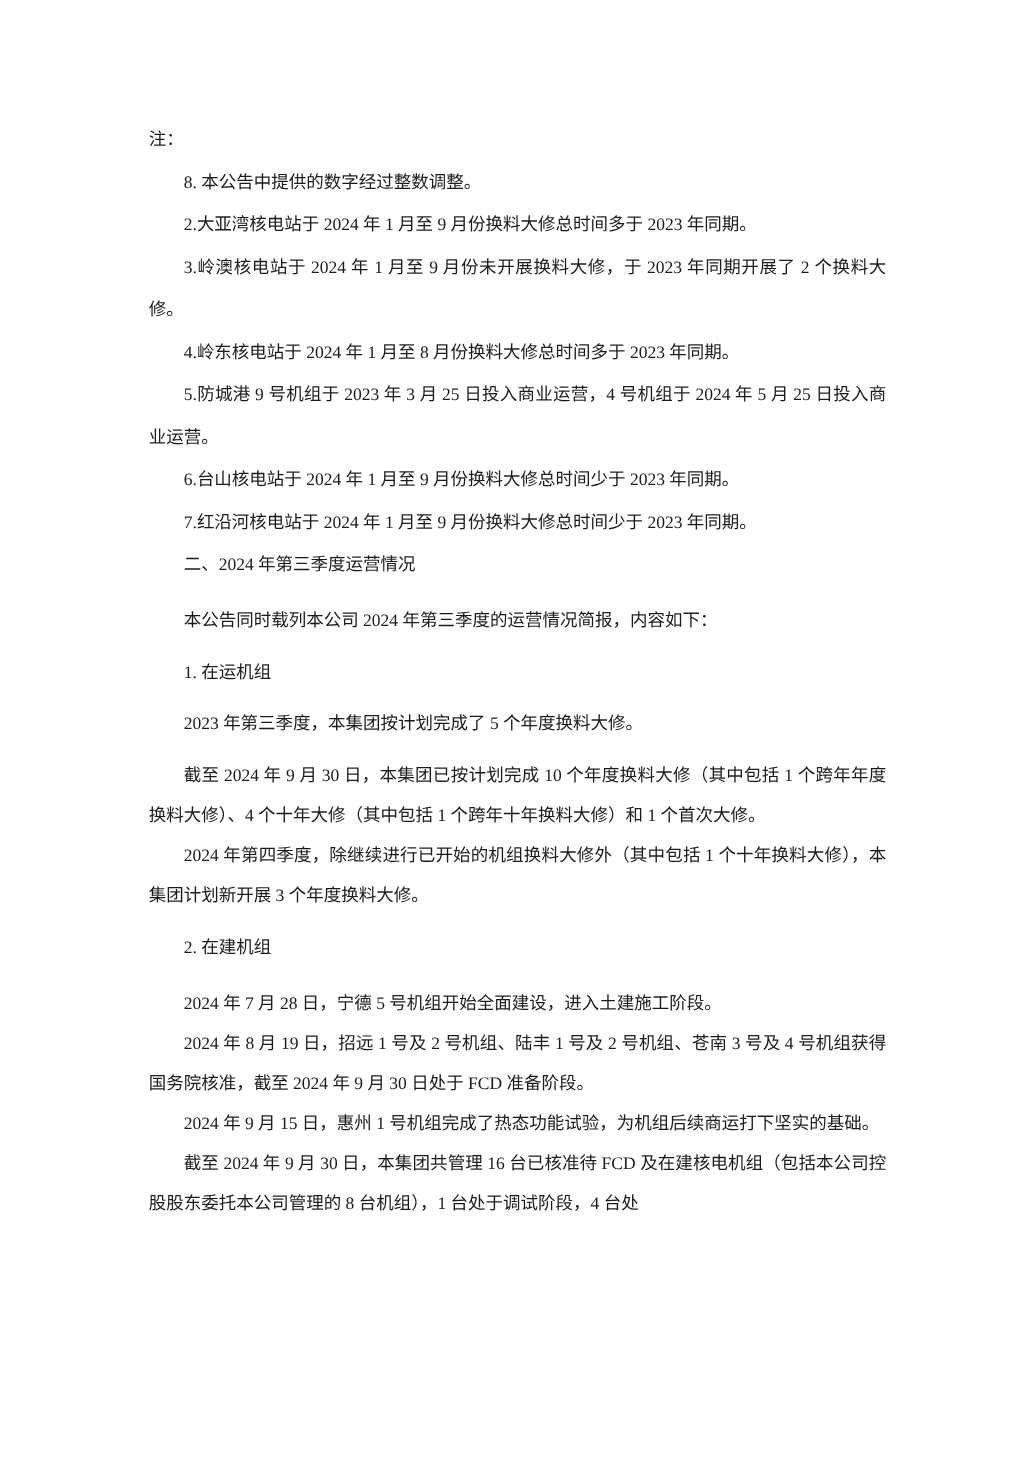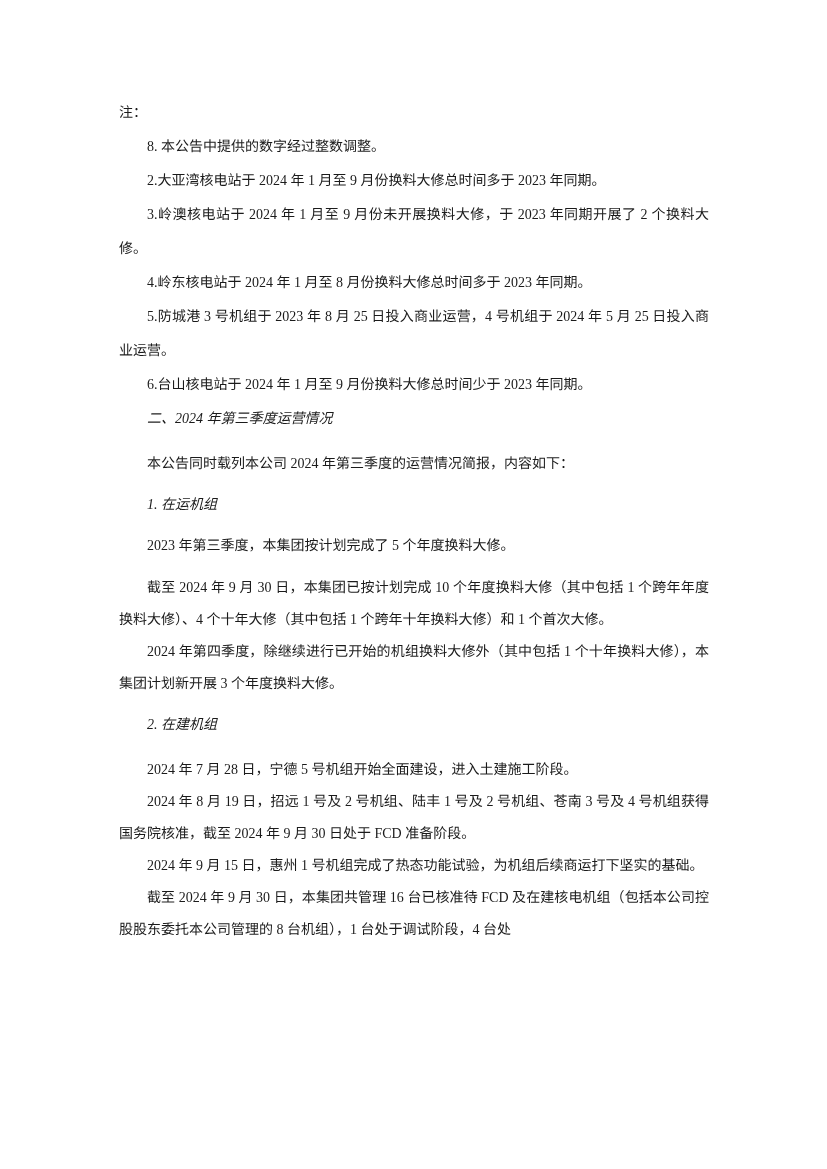--- a/index.html
+++ b/index.html
@@ -35,21 +35,20 @@
   .note-label { line-height: 34px; }
   .note {
     line-height: 34px;
     text-indent: 28px;
   }
   .doc-heading {
     line-height: 34px;
     font-weight: bold;
     text-indent: 28px;
     text-align: left;
-    font-style: italic;
   }
   .body-para {
     line-height: 32px;
     text-indent: 28px;
   }
   .mt8  { margin-top: 8px !important; }
   .mt10 { margin-top: 10px !important; }
   .mt12 { margin-top: 12px !important; }
 </style>
 </head>
@@ -57,22 +56,23 @@
 
 <div class="page">
   <div class="content">
 
     <p class="note-label">注：</p>
 
     <p class="note">8. 本公告中提供的数字经过整数调整。</p>
     <p class="note">2.大亚湾核电站于 2024 年 1 月至 9 月份换料大修总时间多于 2023 年同期。</p>
     <p class="note">3.岭澳核电站于 2024 年 1 月至 9 月份未开展换料大修，于 2023 年同期开展了 2 个换料大修。</p>
     <p class="note">4.岭东核电站于 2024 年 1 月至 8 月份换料大修总时间多于 2023 年同期。</p>
-    <p class="note">5.防城港 3 号机组于 2023 年 8 月 25 日投入商业运营，4 号机组于 2024 年 5 月 25 日投入商业运营。</p>
+    <p class="note">5.防城港 9 号机组于 2023 年 3 月 25 日投入商业运营，4 号机组于 2024 年 5 月 25 日投入商业运营。</p>
     <p class="note">6.台山核电站于 2024 年 1 月至 9 月份换料大修总时间少于 2023 年同期。</p>
+    <p class="note">7.红沿河核电站于 2024 年 1 月至 9 月份换料大修总时间少于 2023 年同期。</p>
 
     <h2 class="doc-heading">二、2024 年第三季度运营情况</h2>
 
     <p class="body-para mt12">本公告同时载列本公司 2024 年第三季度的运营情况简报，内容如下：</p>
 
     <h3 class="doc-heading mt8">1. 在运机组</h3>
 
     <p class="body-para mt8">2023 年第三季度，本集团按计划完成了 5 个年度换料大修。</p>
     <p class="body-para mt10">截至 2024 年 9 月 30 日，本集团已按计划完成 10 个年度换料大修（其中包括 1 个跨年年度换料大修）、4 个十年大修（其中包括 1 个跨年十年换料大修）和 1 个首次大修。</p>
     <p class="body-para">2024 年第四季度，除继续进行已开始的机组换料大修外（其中包括 1 个十年换料大修），本集团计划新开展 3 个年度换料大修。</p>

